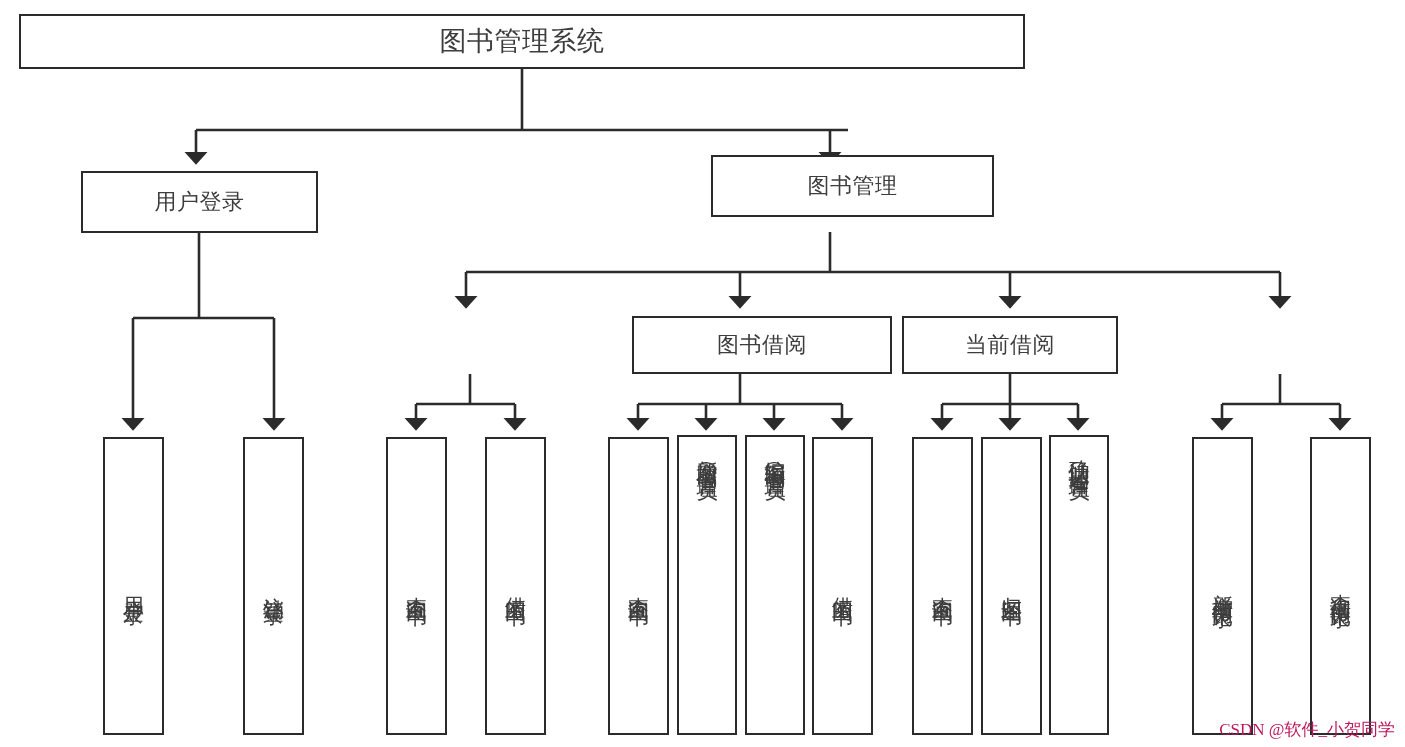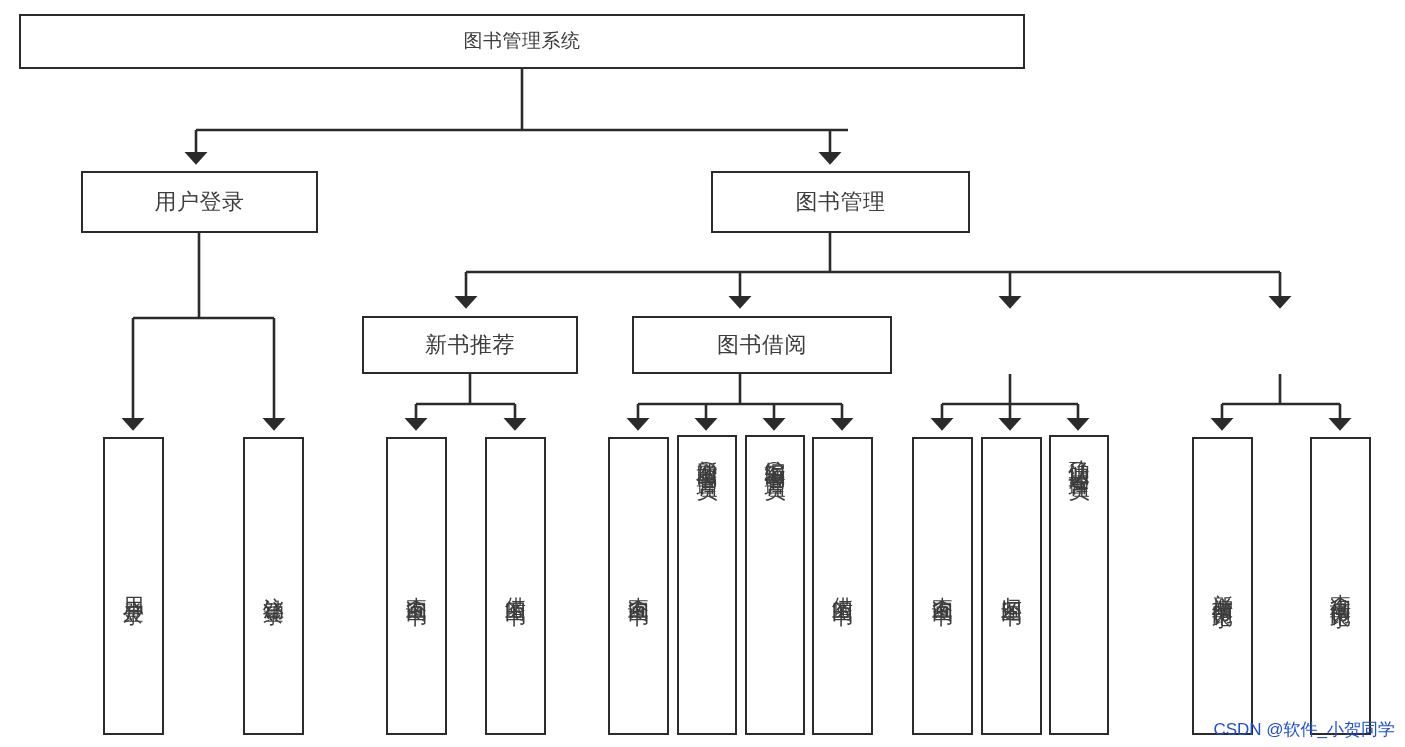--- a/index.html
+++ b/index.html
@@ -44,21 +44,21 @@
     color: #3d3d3d;
     letter-spacing: 0.5px;
   }
   
   .node.horiz .node-label {
     font-size: 22px;
     writing-mode: horizontal-tb;
     white-space: nowrap;
   }
   .node.title .node-label {
-    font-size: 19px;
+    font-size: 27px;
   }
   
   .node.vert {
     align-items: center;
     justify-content: center;
   }
   .node.vert .node-label {
     writing-mode: vertical-rl;
     text-orientation: upright;
     font-size: 21px;
@@ -68,22 +68,22 @@
   }
   .node.vert.top-aligned {
     align-items: flex-start;
     padding-top: 6px;
   }
   #watermark {
     position: absolute;
     right: 10px;
     bottom: 6px;
     font-size: 17px;
-    color: #1d4ed8;
-    font-family: Liberation Sans, sans-serif;
+    color: #be185d;
+    font-family: Liberation Serif, serif;
     white-space: nowrap;
     z-index: 5;
     user-select: none;
   }
 </style>
 </head>
 <body>
 
 <div id="diagram-canvas">
 
@@ -138,32 +138,32 @@
   </svg>
 
   <div class="node horiz title" style="left:19px; top:14px; width:1006px; height:55px;">
     <span class="node-label">图书管理系统</span>
   </div>
 
   <div class="node horiz" style="left:81px; top:171px; width:237px; height:62px;">
     <span class="node-label">用户登录</span>
   </div>
 
-  <div class="node horiz" style="left:711px; top:171px; width:259px; height:62px;font-family:Liberation Serif, serif;">
+  <div class="node horiz" style="left:711px; top:155px; width:283px; height:62px;font-family:Liberation Serif, serif;">
     <span class="node-label">图书管理</span>
   </div>
 
-  <div class="node horiz" style="left:362px; top:316px; width:216px; height:58px;">
-    <span class="node-label">新书推荐</span>
-  </div>
 
   <div class="node horiz" style="left:632px; top:316px; width:260px; height:58px;">
     <span class="node-label">图书借阅</span>
   </div>
 
+  <div class="node horiz" style="left:902px; top:316px; width:216px; height:58px;">
+    <span class="node-label">当前借阅</span>
+  </div>
 
 
   <div class="node vert" style="left:103px; top:437px; width:61px; height:298px;">
     <span class="node-label">用户登录</span>
   </div>
 
   <div class="node vert" style="left:243px; top:437px; width:61px; height:298px;">
     <span class="node-label">注销登录</span>
   </div>
 

